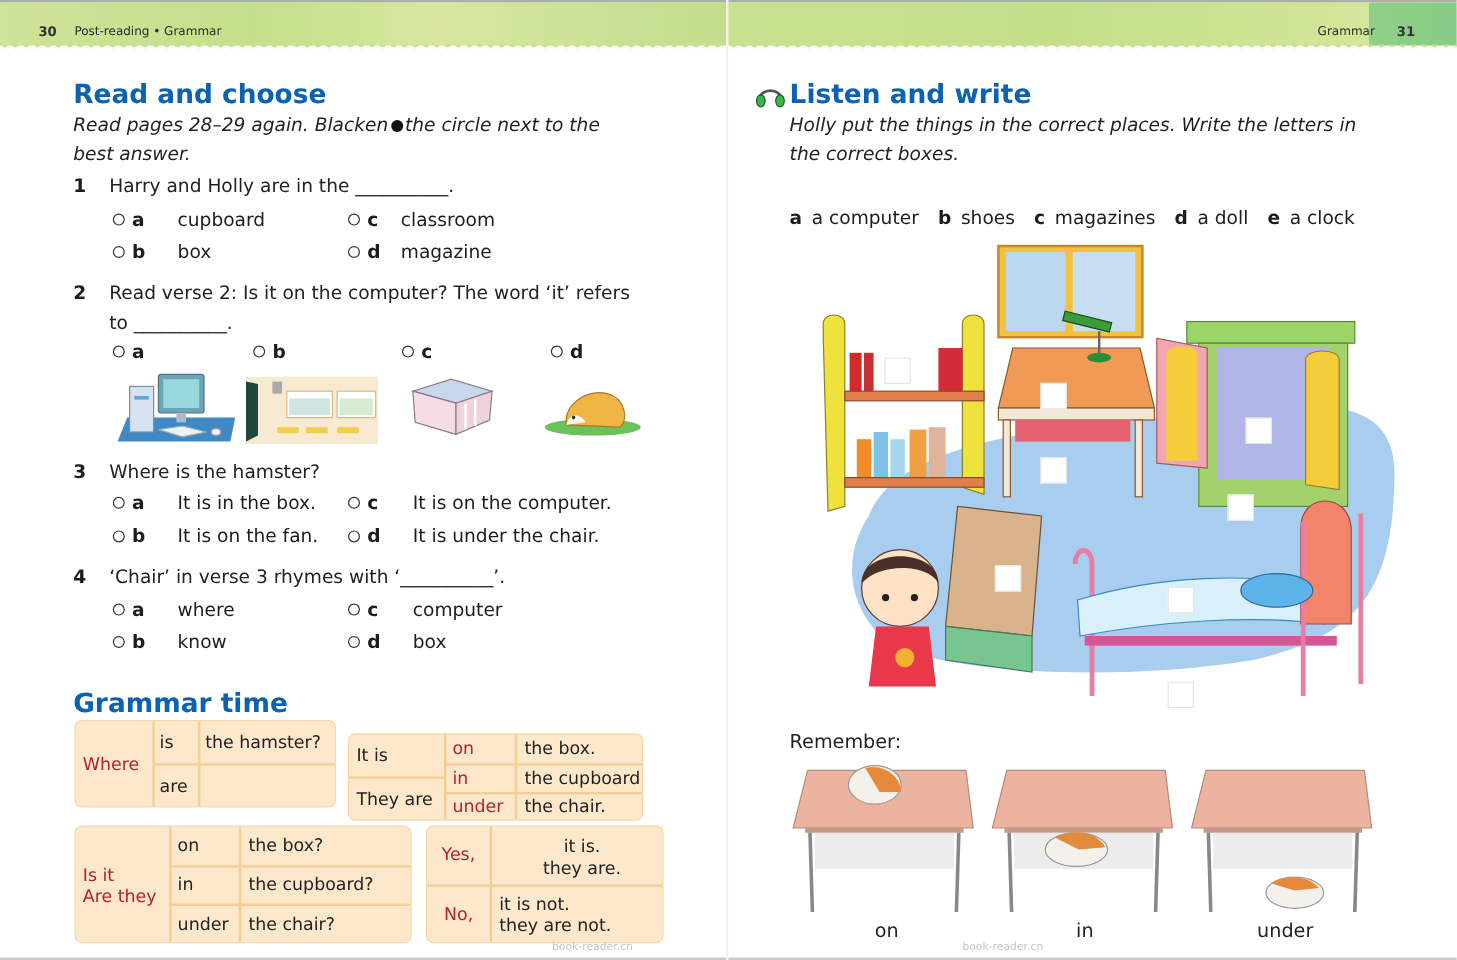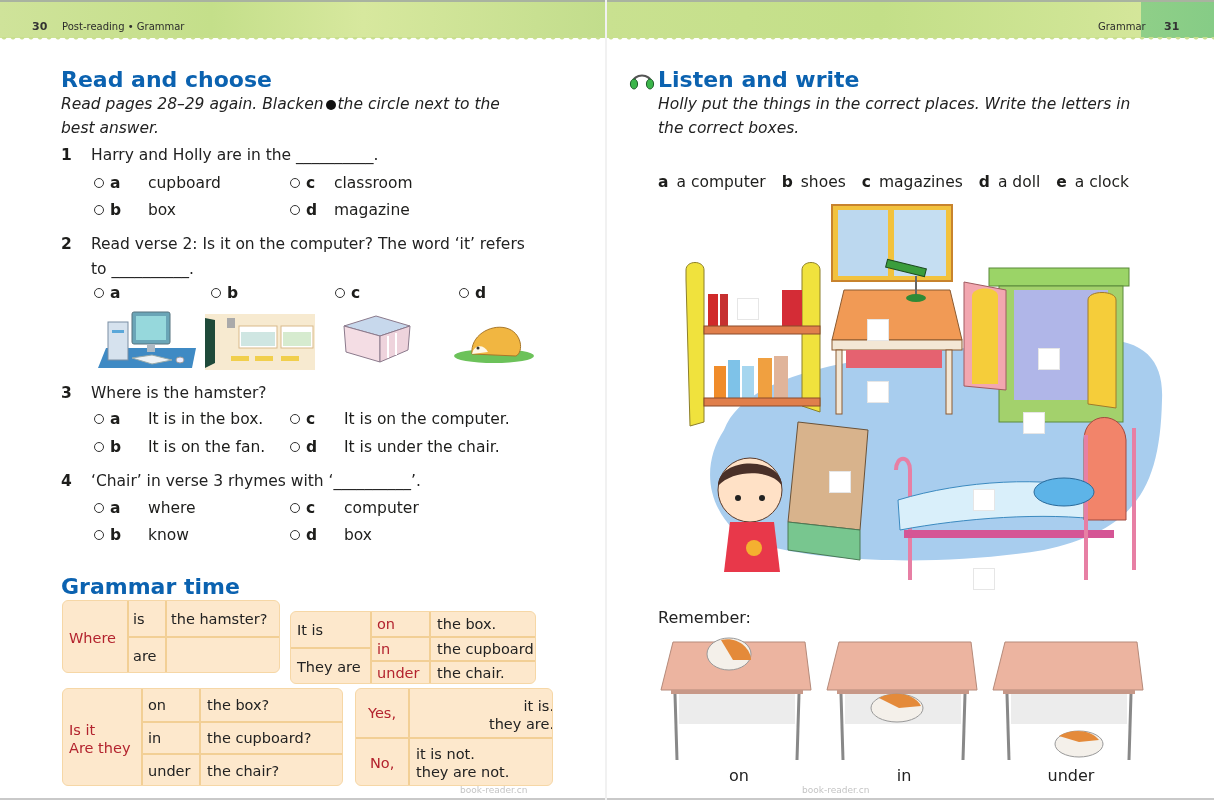--- a/index.html
+++ b/index.html
@@ -238,21 +238,21 @@
     <div class="gcell" style="left:138px; top:34px; width:143px; height:30px;">the cupboard?</div>
     <div class="gcell" style="left:138px; top:66px; width:143px; height:32px;">the chair?</div>
   </div>
 
   <div class="gbox" style="left:355px; top:688px; width:198px; height:98px;">
     <div class="vline" style="left:52px; top:0; height:98px;"></div>
     <div class="hline" style="left:0; top:48px; width:198px;"></div>
     <div class="gcell red" style="left:6px; top:0; width:46px; height:48px;">
         <span>Yes,</span>
       </div>
-    <div class="gcell" style="left:54px; top:4px; width:144px; height:44px; flex-direction:column; align-items:flex-end; justify-content:center; line-height:18px;">
+    <div class="gcell" style="left:54px; top:4px; width:144px; height:44px; flex-direction:column; align-items:center; justify-content:center; line-height:18px;">
       <span>it is.</span>
       <span>they are.</span>
     </div>
     <div class="gcell red" style="left:8px; top:50px; width:44px; height:48px;">
         <span>No,</span>
       </div>
     <div class="gcell" style="left:54px; top:52px; width:144px; height:44px; flex-direction:column; align-items:flex-start; justify-content:center; line-height:18px;">
       <span>it is not.</span>
       <span>they are not.</span>
     </div>

